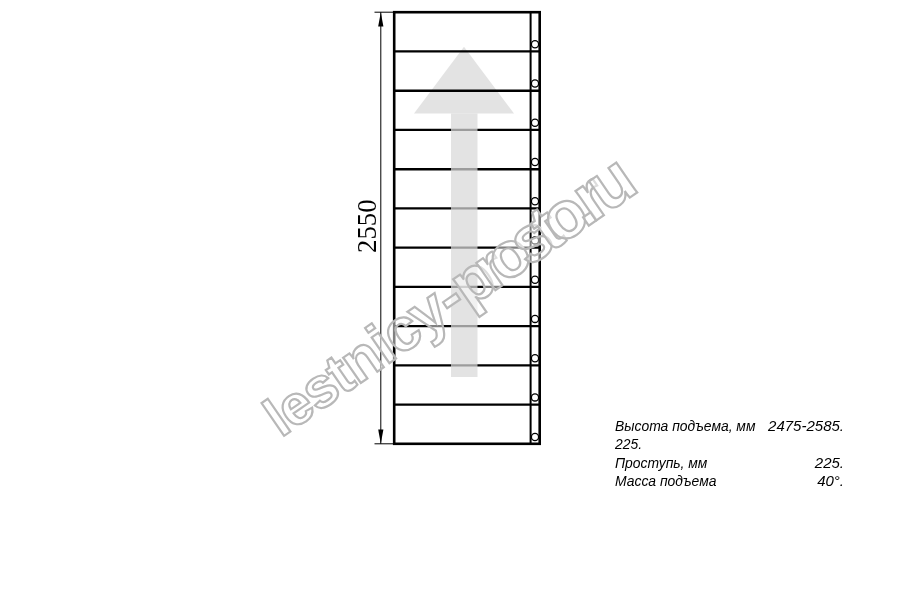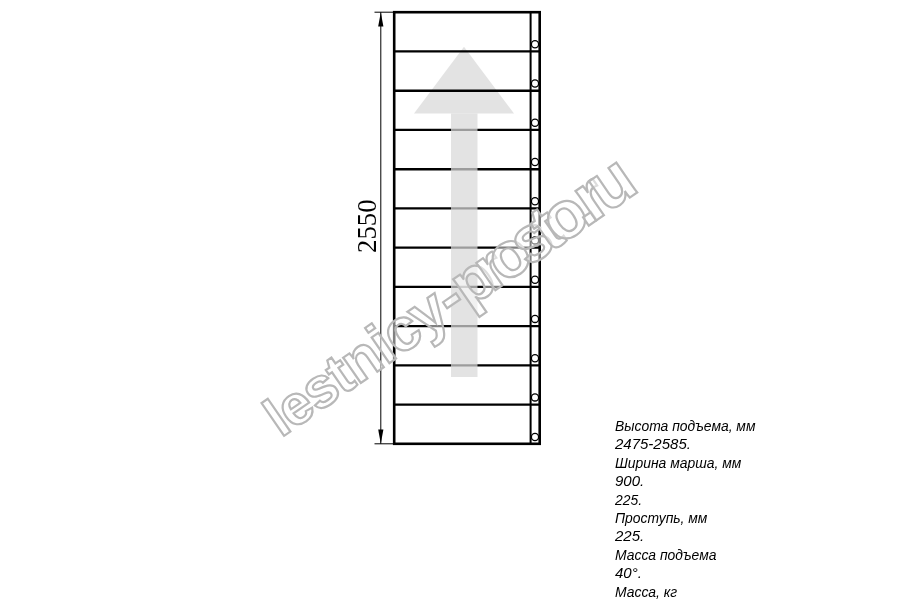--- a/index.html
+++ b/index.html
@@ -1,20 +1,20 @@
 <!DOCTYPE html>
 <html><head>
 <meta charset="utf-8">
 <style>
   html,body{margin:0;padding:0;background:#fff;width:900px;height:600px;overflow:hidden;}
   .page{position:relative;width:900px;height:600px;font-family:"Liberation Sans",sans-serif;}
   svg{position:absolute;left:0;top:0;}
   .tbl{position:absolute;left:615px;top:417px;width:229px;font-style:italic;font-size:15px;line-height:18.4px;color:#000;}
   .row span:first-child{font-size:13.9px;}
-  .row{display:flex;justify-content:space-between;white-space:nowrap;flex-direction:column;}
+  .row{display:flex;justify-content:space-between;white-space:nowrap;}
 </style>
 </head>
 <body>
 <div class="page">
 
 <svg width="900" height="600" viewBox="0 0 900 600">
 
   <path d="M464 46.7 L514 113.5 L414 113.5 Z" fill="rgba(216,216,216,0.72)"></path>
 
   <g stroke="#000" fill="none">
@@ -67,37 +67,29 @@
   <text transform="translate(281,438) rotate(-34.6)" font-family="Liberation Sans, sans-serif" font-weight="bold" fill="rgba(255,255,255,0.5)" stroke="#b8b8b8" stroke-width="2.2"><tspan font-size="55.0" letter-spacing="-1.0">l</tspan><tspan font-size="55.8" letter-spacing="-1.0">e</tspan><tspan font-size="56.6" letter-spacing="-1.0">s</tspan><tspan font-size="57.5" letter-spacing="-1.0">t</tspan><tspan font-size="58.3" letter-spacing="-1.0">n</tspan><tspan font-size="59.1" letter-spacing="-1.0">i</tspan><tspan font-size="59.9" letter-spacing="-1.0">c</tspan><tspan font-size="60.8" letter-spacing="-1.0">y</tspan><tspan font-size="61.6" letter-spacing="-1.0">-</tspan><tspan font-size="62.4" letter-spacing="-9.8">p</tspan><tspan font-size="63.2" letter-spacing="-9.8">r</tspan><tspan font-size="64.1" letter-spacing="-9.8">o</tspan><tspan font-size="64.9" letter-spacing="-9.8">s</tspan><tspan font-size="65.7" letter-spacing="-9.8">t</tspan><tspan font-size="66.5" letter-spacing="-9.8">o</tspan><tspan font-size="67.4" letter-spacing="-9.8">.</tspan><tspan font-size="68.2" letter-spacing="-9.8">r</tspan><tspan font-size="69.0" letter-spacing="-9.8">u</tspan></text>
 </svg>
 
 <div class="tbl">
 
   <div class="row">
         <span>Высота подъема, мм</span>
         <span>2475-2585.</span>
       </div>
 
-  <div class="row">
-        <span>Ширина марша, мм</span>
-        <span>900.</span>
-      </div>
 
   <div class="row">
         <span>225.</span>
       </div>
 
   <div class="row">
         <span>Проступь, мм</span>
         <span>225.</span>
       </div>
 
   <div class="row">
         <span>Масса подъема</span>
         <span>40°.</span>
       </div>
 
-  <div class="row">
-        <span>Масса, кг</span>
-        <span>181.</span>
-      </div>
 </div>
 </div>
 
 </body></html>

